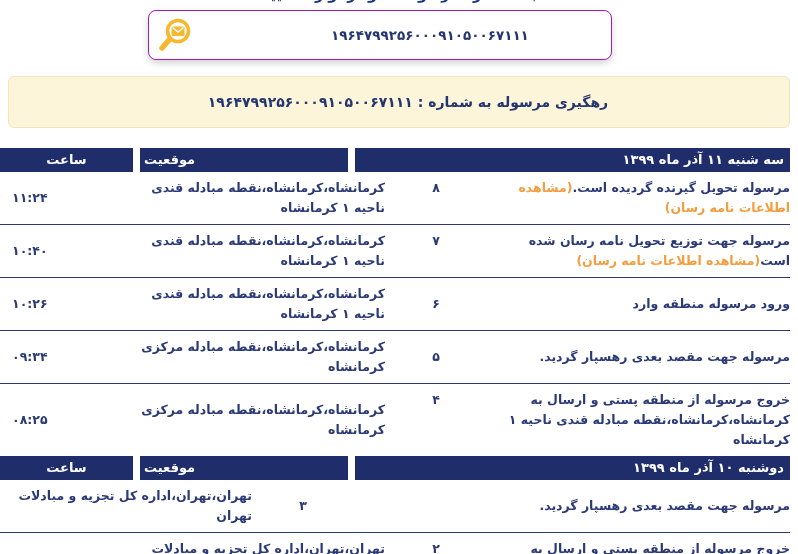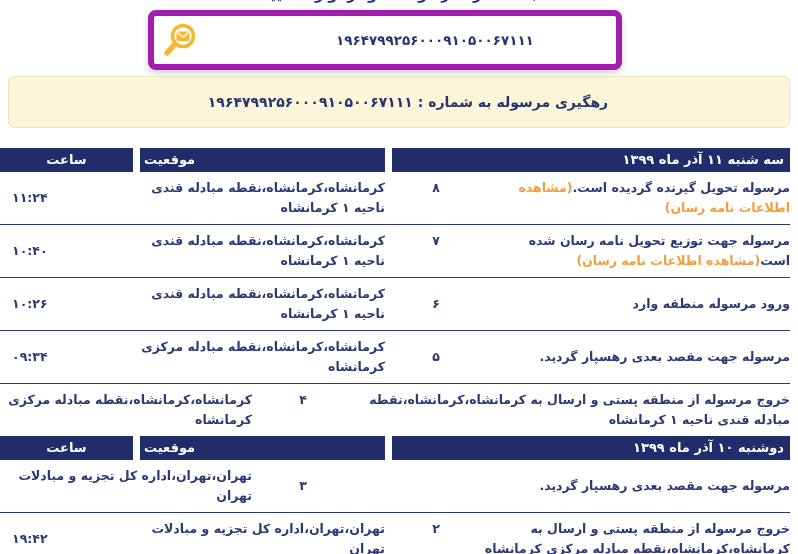--- a/index.html
+++ b/index.html
@@ -10,21 +10,21 @@
     direction:rtl;
   }
   
   .clipped-title{
     position:absolute;top:-14px;left:0;right:0;text-align:center;
     color:#16357d;font-weight:bold;font-size:14.5px;direction:rtl;
   }
   
   .search-box{
     position:absolute;left:148px;top:10px;width:462px;height:48px;
-    background:#fff;border:6px solid #a21caf;border-radius:8px;
+    background:#fff;border:1px solid #a21caf;border-radius:8px;
     box-shadow:0 3px 7px rgba(0,0,0,0.18);
     display:flex;align-items:center;flex-direction:row-reverse;
   }
   .search-icon{width:40px;height:40px;margin-left:6px;margin-right:8px;flex:0 0 auto;display:flex;align-items:center;justify-content:center;}
   .search-value{
     flex:1;text-align:center;color:#24356f;font-weight:bold;font-size:13.5px;
     direction:ltr;letter-spacing:0.5px;padding-left:46px;
   }
   
   .banner{
@@ -33,21 +33,21 @@
     display:flex;align-items:center;justify-content:center;
   }
   .banner span{color:#24356f;font-weight:bold;font-size:14px;margin-left:18px;}
   
   .table{position:absolute;top:148px;left:0;width:790px;}
   .hdr,.trow{display:flex;flex-direction:row-reverse;align-items:center;}
   .hdr{height:24px;align-items:stretch;}
   .hcell{background:#1f2d6b;color:#ffffff;font-weight:bold;font-size:13px;line-height:24px;box-sizing:border-box;}
   .gapc{width:7px;background:#fff;flex:0 0 auto;}
   .c-time{width:133px;flex:0 0 auto;box-sizing:border-box;}
-  .c-loc{width:245px;flex:0 0 auto;box-sizing:border-box;}
+  .c-loc{width:208px;flex:0 0 auto;box-sizing:border-box;}
   .c-event{flex:1 1 auto;box-sizing:border-box;}
   .hcell.c-time{text-align:center;}
   .hcell.c-loc{text-align:left;padding-left:4px;direction:ltr;}
   .hcell.c-event{text-align:right;padding-right:6px;}
   .trow{border-bottom:1.5px solid #2b3a76;padding:6px 0;font-size:12.5px;line-height:20px;color:#2b3a76;font-weight:bold;}
   .trow.no-sep{border-bottom:none;}
   .cell-time{width:133px;flex:0 0 auto;box-sizing:border-box;direction:ltr;text-align:left;padding-left:12px;color:#2b3a76;}
   .cell-loc{width:245px;flex:0 0 auto;box-sizing:border-box;text-align:right;direction:rtl;}
   .cell-event{flex:1 1 auto;display:flex;flex-direction:row;box-sizing:border-box;}
   .etext{flex:1;text-align:right;direction:rtl;order:2;}
@@ -118,20 +118,21 @@
       <div class="cell-time">۰۹:۳۴</div>
       <div class="spacer7"></div>
       <div class="cell-loc">کرمانشاه،کرمانشاه،نقطه مبادله مرکزی کرمانشاه</div>
       <div class="spacer7"></div>
       <div class="cell-event">
         <div class="etext"><span class="st">مرسوله جهت مقصد بعدی رهسپار گردید.</span></div>
         <div class="enum">۵</div>
       </div>
     </div>
     <div class="trow no-sep">
+      <div class="cell-time">۰۸:۲۵</div>
       <div class="spacer7"></div>
       <div class="cell-loc">کرمانشاه،کرمانشاه،نقطه مبادله مرکزی کرمانشاه</div>
       <div class="spacer7"></div>
       <div class="cell-event">
         <div class="etext"><span class="st">خروج مرسوله از منطقه پستی و ارسال به کرمانشاه،کرمانشاه،نقطه مبادله قندی ناحیه ۱ کرمانشاه</span></div>
         <div class="enum">۴</div>
       </div>
     </div>
     <div class="hdr">
       <div class="hcell c-time">ساعت</div>

